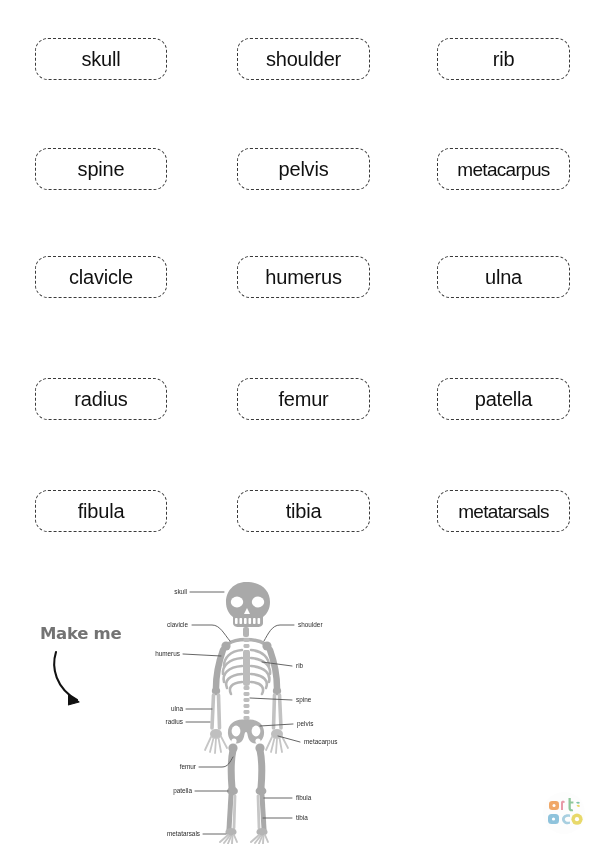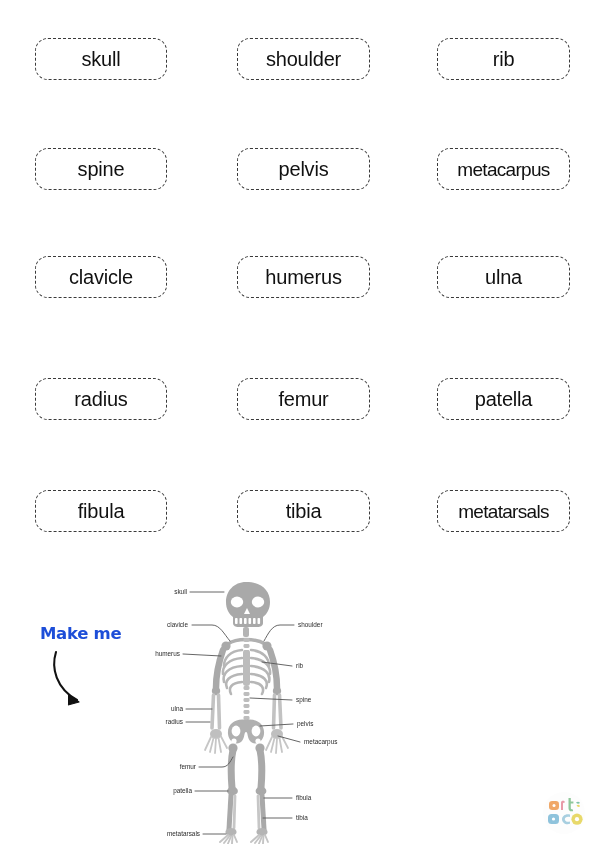--- a/index.html
+++ b/index.html
@@ -65,21 +65,21 @@
     position: absolute;
     left: 40px;
     top: 624px;
     width: 120px;
     height: 90px;
   }
   .make-me-text {
     font-family: "DejaVu Sans", sans-serif;
     font-size: 16.5px;
     font-weight: 700;
-    color: #1d4ed8;
+    color: #737373;
     letter-spacing: -0.3px;
     white-space: nowrap;
   }
   .make-me-arrow {
     position: absolute;
     left: 10px;
     top: 24px;
   }
 
   

